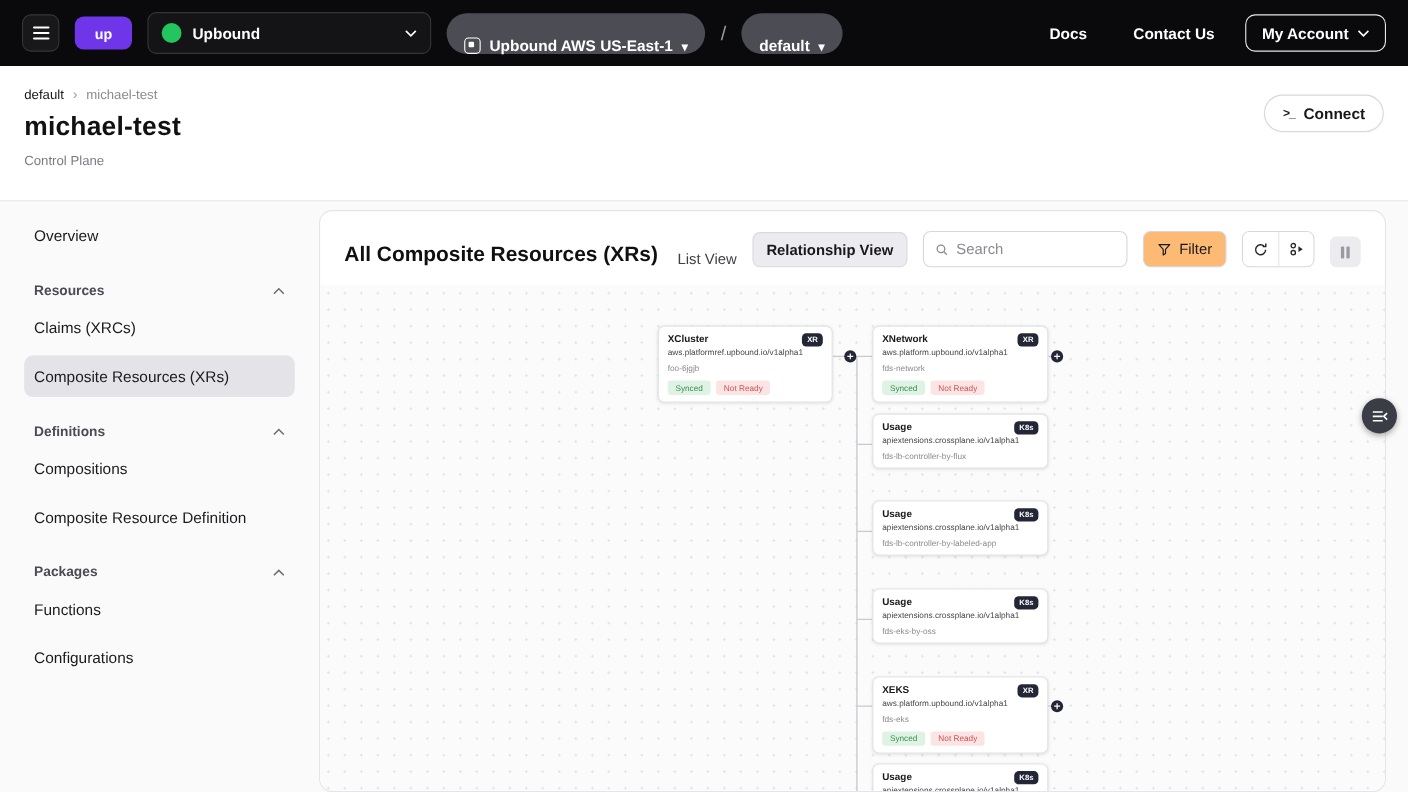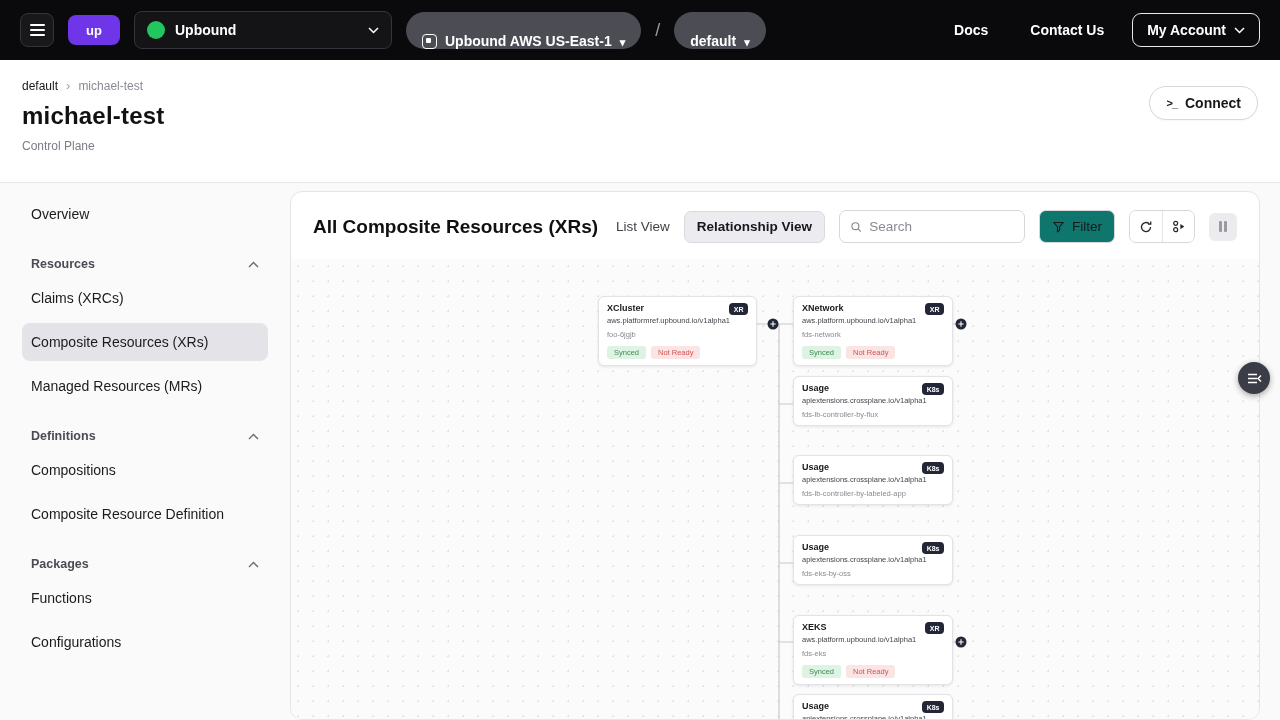--- a/index.html
+++ b/index.html
@@ -35,28 +35,28 @@
   .term-icon { font-size:11px; font-weight:bold; letter-spacing:-1px; }
 
   
   .content { display:flex; height:537px; }
   .sidebar { width:290px; padding:12px 22px 0 22px; flex-shrink:0; }
   .side-item { height:38px; display:flex; align-items:center; padding:0 9px; border-radius:8px; font-size:14px; color:#1b1b1f; cursor:pointer; margin-bottom:6px; }
   .side-item.active { background:#e4e4e8; font-weight:400; }
   .side-section { height:30px; margin-top:16px; display:flex; align-items:center; justify-content:space-between; padding:0 9px; font-size:12.5px; font-weight:600; color:#4b4b54; cursor:pointer; }
 
   .main-card { flex:1; margin:8px 20px 0 0; background:#fff; border:1px solid #e5e5e9; border-radius:12px; overflow:hidden; display:flex; flex-direction:column; }
-  .card-header { display:flex; align-items:center; padding:18px 22px 16px 22px; gap:14px; }
+  .card-header { display:flex; align-items:flex-end; padding:18px 22px 16px 22px; gap:14px; }
   .card-title { font-size:19px; font-weight:bold; color:#101013; flex:1; }
   .listview-btn { background:none; border:none; font-size:13.5px; color:#3f3f46; cursor:pointer; font-family:inherit; }
   .relview-btn { background:#ececf0; border:1px solid #d9d9de; border-radius:7px; height:32px; padding:0 12px; font-size:13.5px; font-weight:600; color:#18181b; cursor:pointer; font-family:inherit; }
   .search-box { width:186px; height:33px; border:1px solid #d7d7dc; border-radius:7px; display:flex; align-items:center; padding:0 10px; gap:7px; background:#fff; }
   .search-box input { border:none; outline:none; font-size:13.5px; width:100%; color:#18181b; font-family:inherit; background:transparent; }
   .search-box input::placeholder { color:#8a8a93; }
-  .filter-btn { height:33px; border:1px solid #d7d7dc; background:#0f766e; border-radius:7px; display:flex; align-items:center; gap:7px; padding:0 12px; font-size:13.5px; color:#18181b; cursor:pointer; font-family:inherit; }
+  .filter-btn { height:33px; border:1px solid #d7d7dc; background:#fdba74; border-radius:7px; display:flex; align-items:center; gap:7px; padding:0 12px; font-size:13.5px; color:#18181b; cursor:pointer; font-family:inherit; }
   .icon-group { height:33px; border:1px solid #d7d7dc; border-radius:7px; display:flex; overflow:hidden; background:#fff; }
   .icon-group button { width:32px; border:none; background:#fff; display:flex; align-items:center; justify-content:center; cursor:pointer; }
   .icon-group button + button { border-left:1px solid #e5e5e9; }
   .pause-btn { width:28px; height:28px; background:#ececef; border:none; border-radius:6px; display:flex; align-items:center; justify-content:center; gap:2.5px; cursor:pointer; }
   .pause-btn span { width:3px; height:11px; background:#9a9aa2; border-radius:1px; }
 
   
   .canvas { position:relative; flex:1; background-color:#fbfbfc; background-image:radial-gradient(#e2e2e6 1px, transparent 1px); background-size:15px 15px; overflow:hidden; }
   .gnode { position:absolute; background:#fff; border:1px solid #e3e3e7; border-radius:6px; box-shadow:0 1px 3px rgba(0,0,0,.09); padding:6px 8px; }
   .gn-head { display:flex; align-items:flex-start; justify-content:space-between; }
@@ -133,21 +133,20 @@
     <div class="side-item">Overview</div>
 
     <div class="side-section">
       <span>Resources</span>
       <svg width="11" height="7" viewBox="0 0 11 7">
           <path d="M1 6l4.5-4.5L10 6" stroke="#6b6b74" stroke-width="1.4" fill="none"></path>
         </svg>
     </div>
     <div class="side-item">Claims (XRCs)</div>
     <div class="side-item active">Composite Resources (XRs)</div>
-    <div class="side-item">Managed Resources (MRs)</div>
 
     <div class="side-section">
       <span>Definitions</span>
       <svg width="11" height="7" viewBox="0 0 11 7">
           <path d="M1 6l4.5-4.5L10 6" stroke="#6b6b74" stroke-width="1.4" fill="none"></path>
         </svg>
     </div>
     <div class="side-item">Compositions</div>
     <div class="side-item">Composite Resource Definition</div>
 

